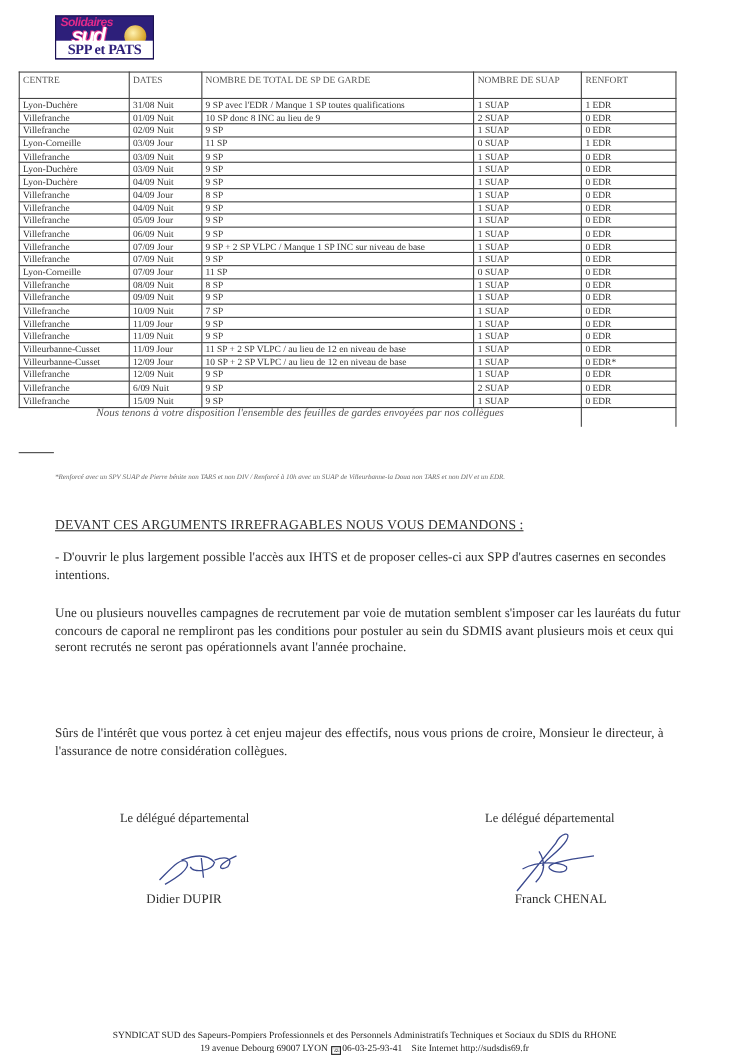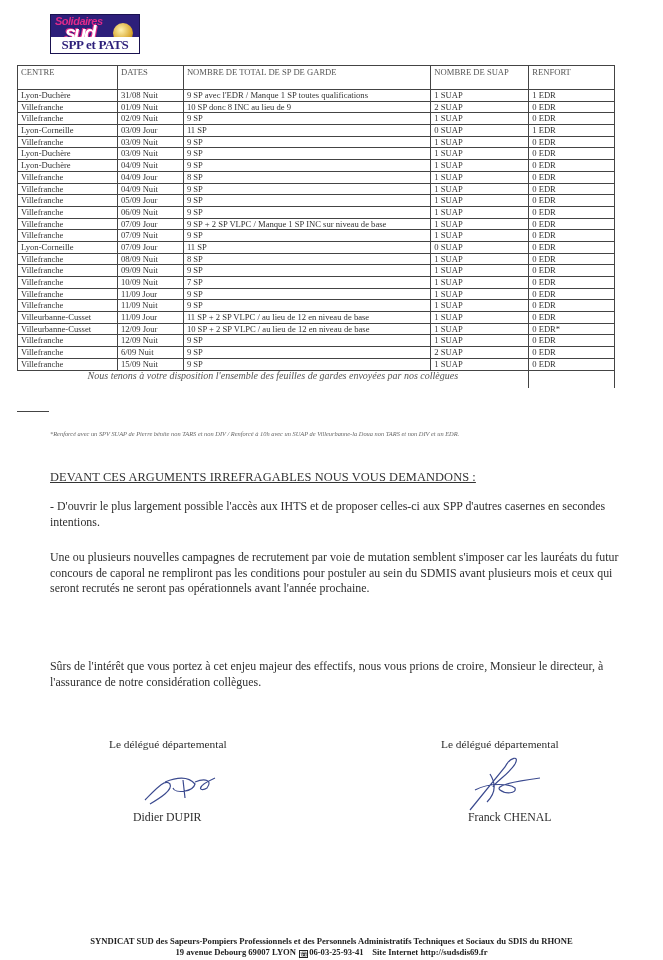--- a/index.html
+++ b/index.html
@@ -68,21 +68,21 @@
     .sig { position: absolute; font-size: 11.4px; color: #2e2e2e; }
     .sig-label-1 { left: 109px; top: 738px; }
     .sig-label-2 { left: 441px; top: 738px; }
     .sig-name-1 { left: 133px; top: 810px; font-size: 11.8px; }
     .sig-name-2 { left: 468px; top: 810px; font-size: 11.8px; }
     .signature { position: absolute; }
     .signature-1 { left: 135px; top: 770px; width: 90px; height: 38px; }
     .signature-2 { left: 465px; top: 752px; width: 80px; height: 60px; }
 
     .footer {
-      position: absolute; left: 0; width: 663px; text-align: center; font-weight: bold;
+      position: absolute; left: 0; width: 663px; text-align: center; font-weight: normal;
       font-size: 8.6px; color: #222; white-space: nowrap;
     }
     .footer-1 { top: 936px; }
     .footer-2 { top: 947px; }
     .phone-icon {
       display: inline-block; width: 9px; height: 8px; border: 1px solid #222; vertical-align: -1px;
       font-size: 6px; line-height: 6px; text-align: center; margin: 0 1px;
     }
   </style>
 </head>

